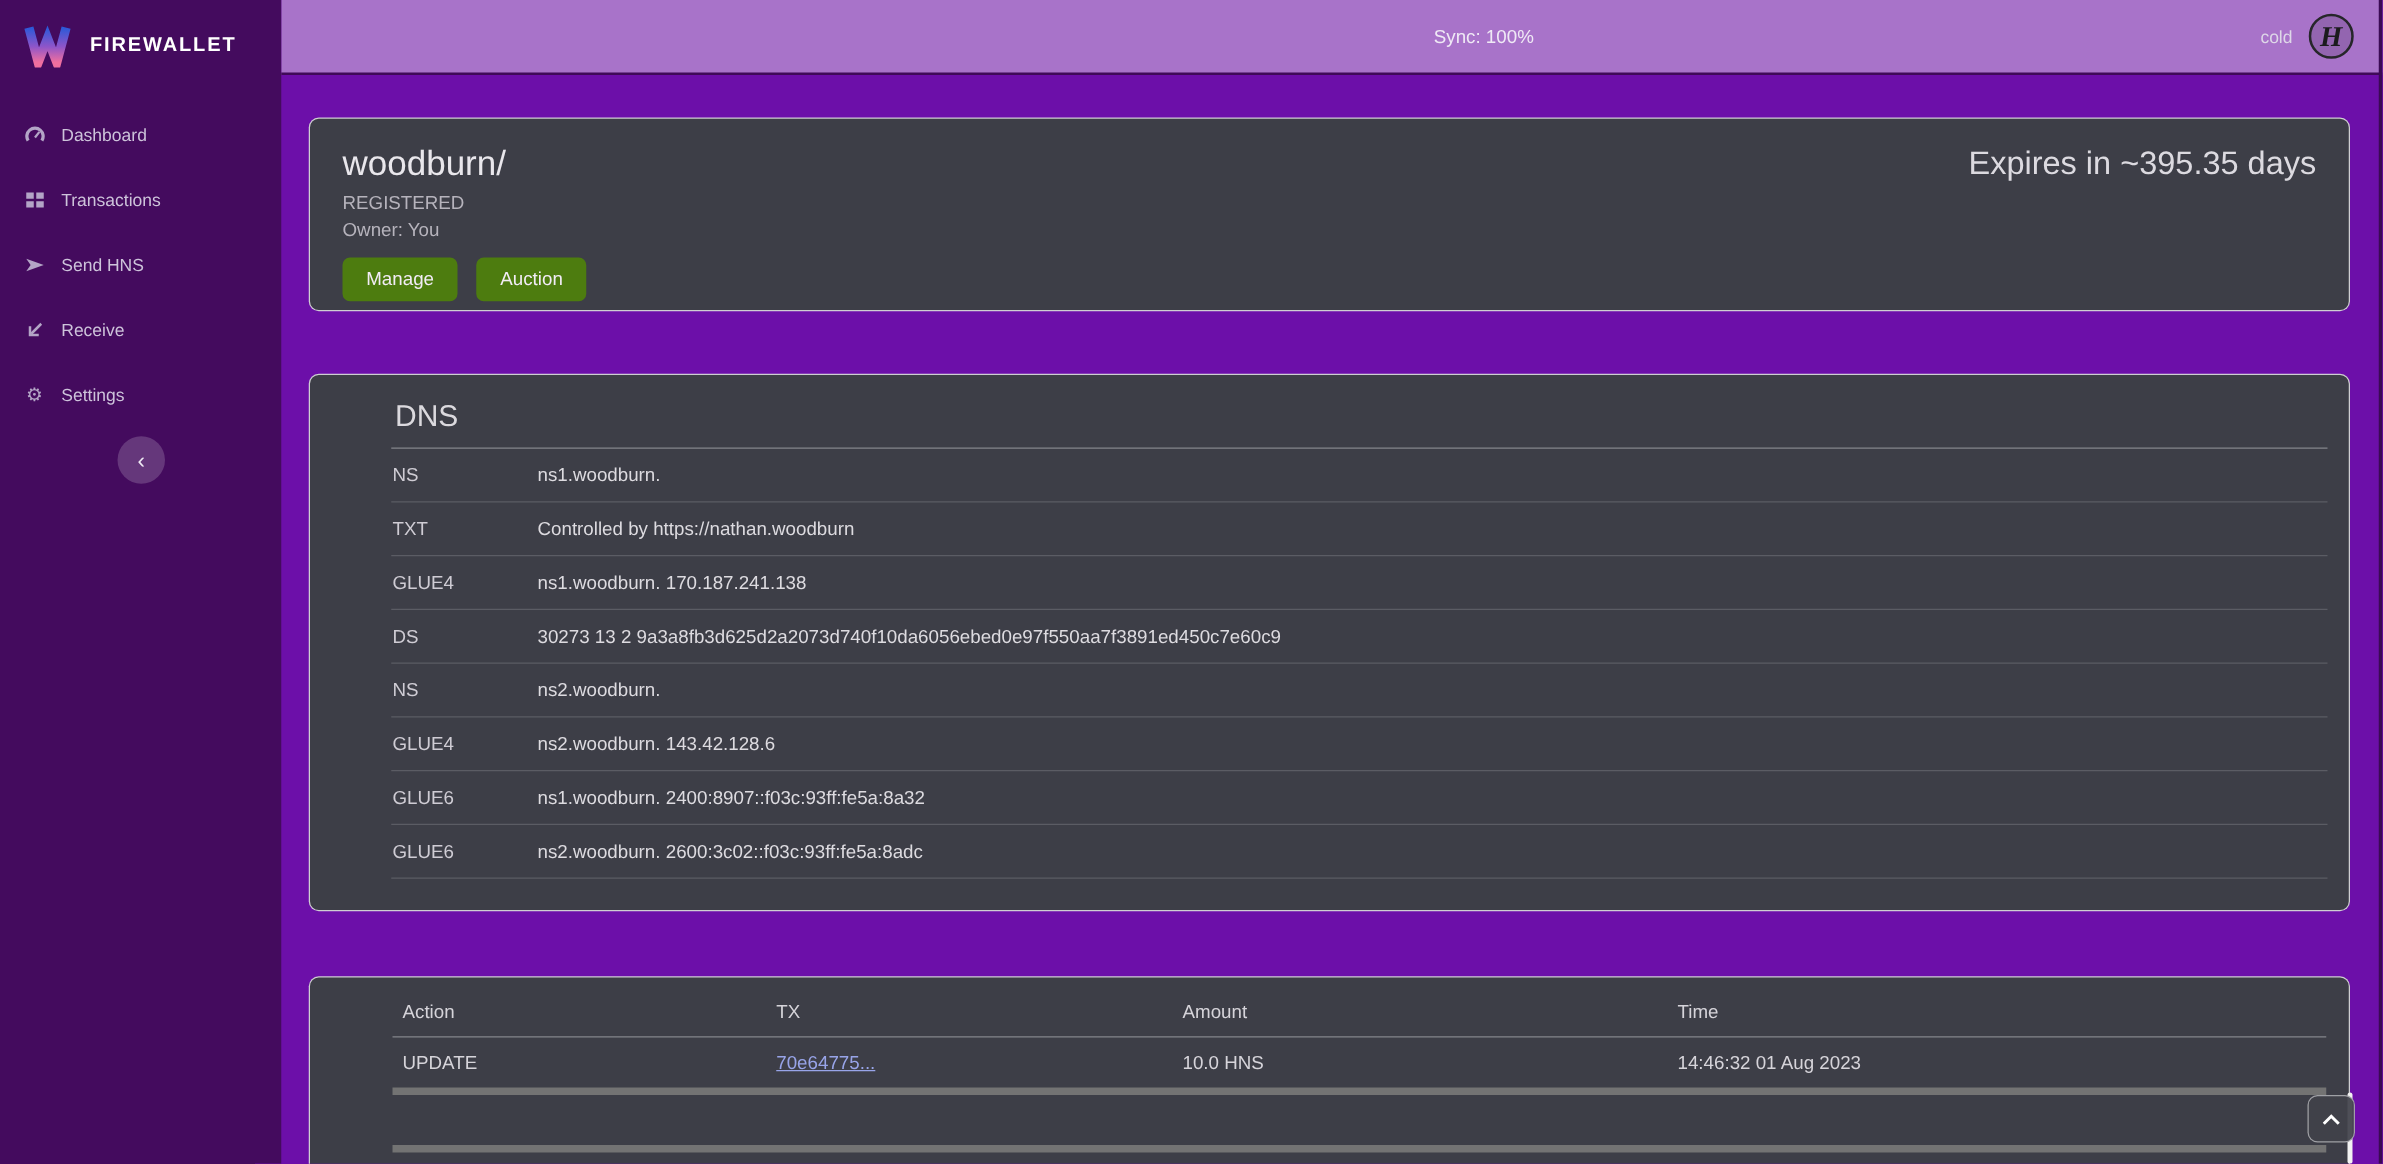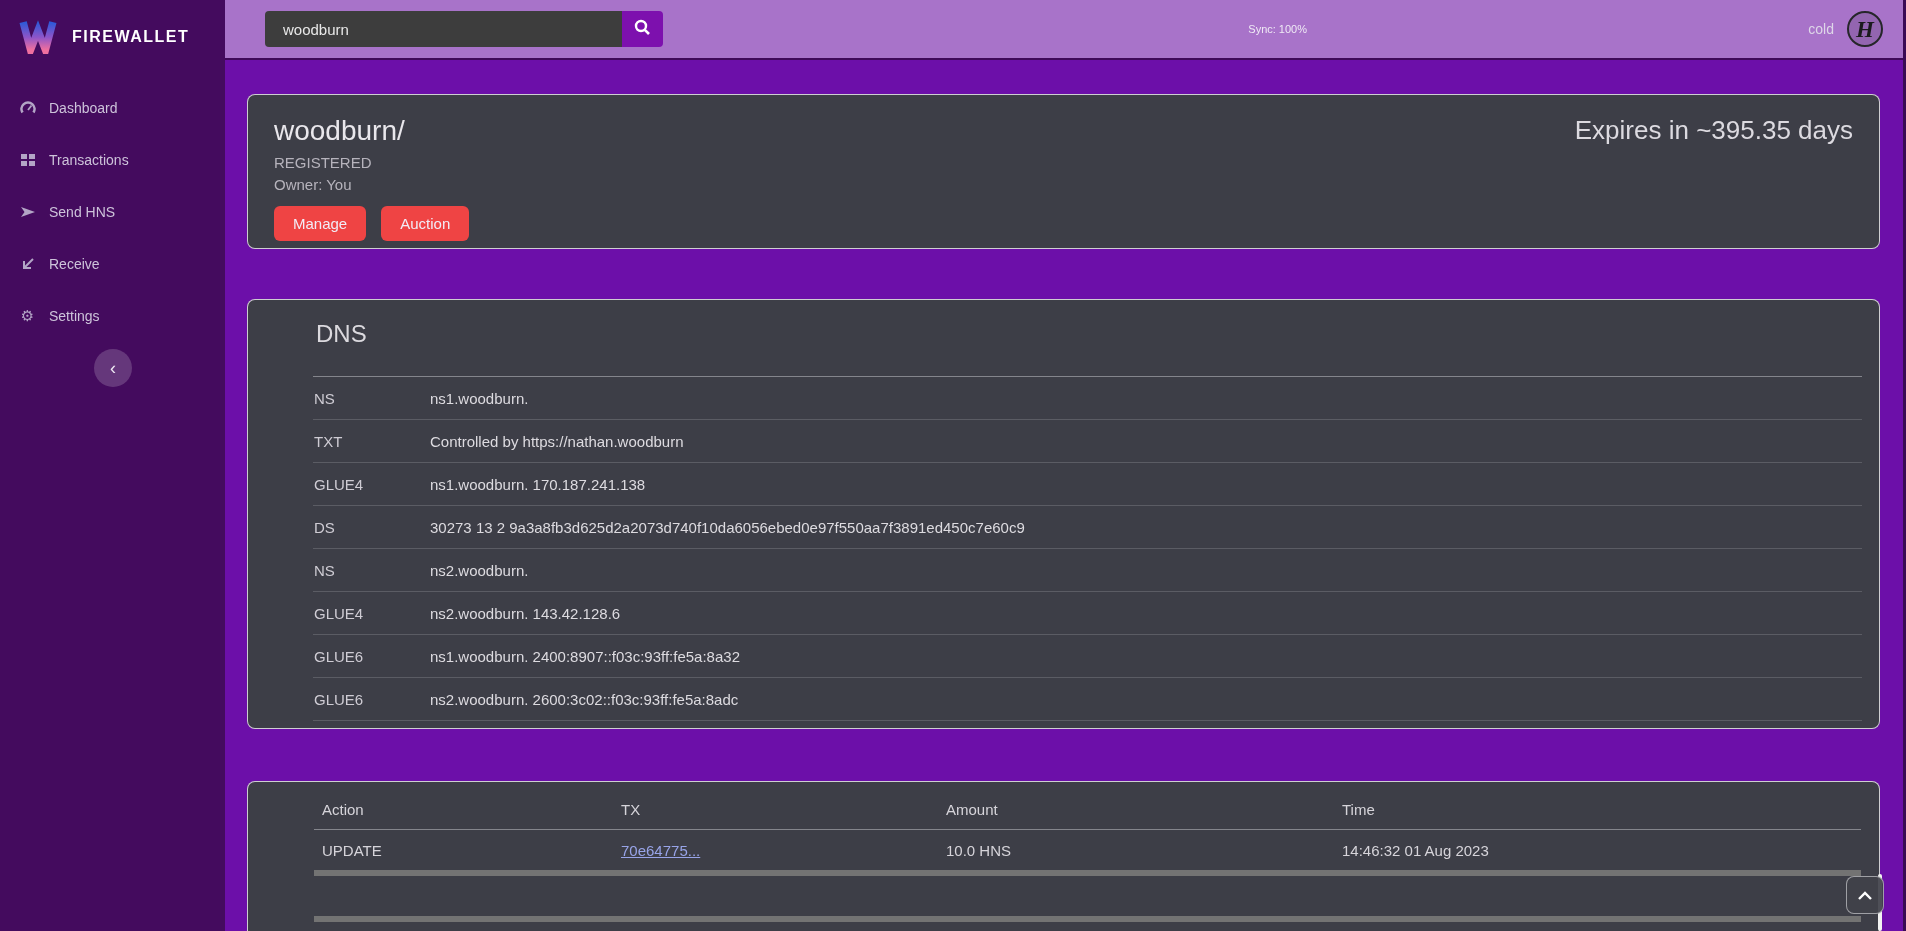--- a/index.html
+++ b/index.html
@@ -49,22 +49,22 @@
     width:357px; height:36px; background:#3d3d3d; border:none; outline:none;
     border-radius:4px 0 0 4px; color:#e8e8e8; font-size:15px; padding:0 18px;
     font-family:"Liberation Sans", sans-serif;
   }
   .search-btn {
     width:41px; height:36px; background:#7d10ae; border:none;
     border-radius:0 4px 4px 0; cursor:pointer;
     display:flex; align-items:center; justify-content:center;
   }
   .sync-label {
-    position:absolute; left:922px; width:160px; text-align:right;
-    color:#efe9f5; font-size:11px;
+    position:absolute; left:922px; width:160px; text-align:left;
+    color:#efe9f5; font-size:15px;
   }
   .topbar-right {
     margin-left:auto; display:flex; align-items:center; gap:12px;
     padding-right:22px;
   }
   .wallet-mode { color:#ded7e8; font-size:14px; }
   .hns-icon { width:38px; height:38px; }
   
   .main { position:absolute; left:225px; top:60px; width:1681px; height:848px; }
   .card {
@@ -73,30 +73,30 @@
     border-radius:8px;
     padding-left:48px;
   }
   .card-domain { top:34px; height:155px; padding:20px 26px; }
   .domain-flex { display:flex; justify-content:space-between; }
   .domain-title { color:#e9e7ec; font-size:28px; font-weight:normal; }
   .domain-status { color:#b6b3bc; font-size:15px; margin-top:7px; }
   .domain-owner { color:#b6b3bc; font-size:15px; margin-top:5px; }
   .domain-buttons { display:flex; gap:15px; margin-top:13px; }
   .btn-purple {
-    background:#ef4444; color:#f2ecf6; border:none; border-radius:6px;
+    background:#4d7c0f; color:#f2ecf6; border:none; border-radius:6px;
     font-size:15px; padding:9px 19px; cursor:pointer;
     font-family:"Liberation Sans", sans-serif;
   }
   .domain-expires { color:#dcdae0; font-size:26px; }
   
   .card-dns { top:239px; height:430px; }
   .card-title { color:#dbd9de; font-size:24px; font-weight:normal;
     padding:20px 0 0 20px; }
-  .dns-table { margin:28px 17px 0 17px; border-top:1px solid #84858c; }
+  .dns-table { margin:10px 17px 0 17px; border-top:1px solid #84858c; }
   .dns-row {
     display:flex; align-items:center; height:43px;
     border-bottom:1px solid #5b5c64; font-size:15px;
   }
   .dns-type { width:117px; flex-shrink:0; color:#cfccd4; padding-left:1px; }
   .dns-value { flex:1; color:#dddbe0; }
   
   .card-history { top:721px; height:240px; }
   .history-table { margin:8px 18px 0 18px; }
   .history-header {
@@ -188,31 +188,20 @@
       <span class="nav-icon">⚙</span>
       <span>Settings</span>
     </div>
   </nav>
   <button class="collapse-btn">
     <span>‹</span>
   </button>
 </aside>
 
 <header class="topbar">
-  <div class="search-group">
-    <input class="search-input" type="text" value="woodburn" style="">
-    <button class="search-btn">
-      <span>
-        <svg width="17" height="17" viewBox="0 0 17 17">
-            <circle cx="7" cy="7" r="5" stroke="#ffffff" stroke-width="2.4" fill="none"></circle>
-            <line x1="10.8" y1="10.8" x2="15" y2="15" stroke="#ffffff" stroke-width="2.6"></line>
-          </svg>
-      </span>
-    </button>
-  </div>
   <span class="sync-label">Sync: 100%</span>
   <div class="topbar-right">
     <span class="wallet-mode">cold</span>
     <svg class="hns-icon" viewBox="0 0 38 38">
       <circle cx="19" cy="19" r="17" fill="rgba(30,30,34,0.15)" stroke="#26262a" stroke-width="2"></circle>
       <text x="19" y="27" text-anchor="middle" font-size="23" font-weight="bold" font-style="italic" font-family="Liberation Serif, serif" fill="#1b1b1d">H</text>
     </svg>
   </div>
 </header>
 

